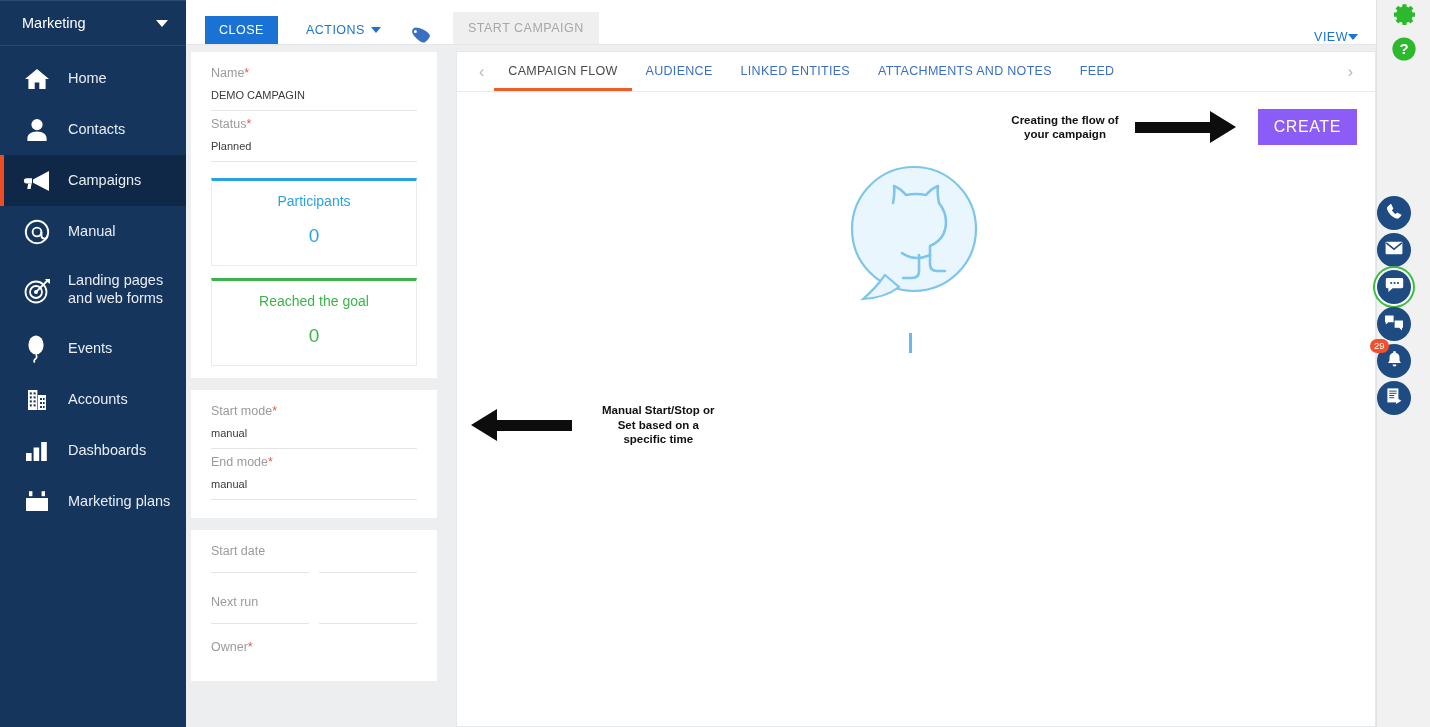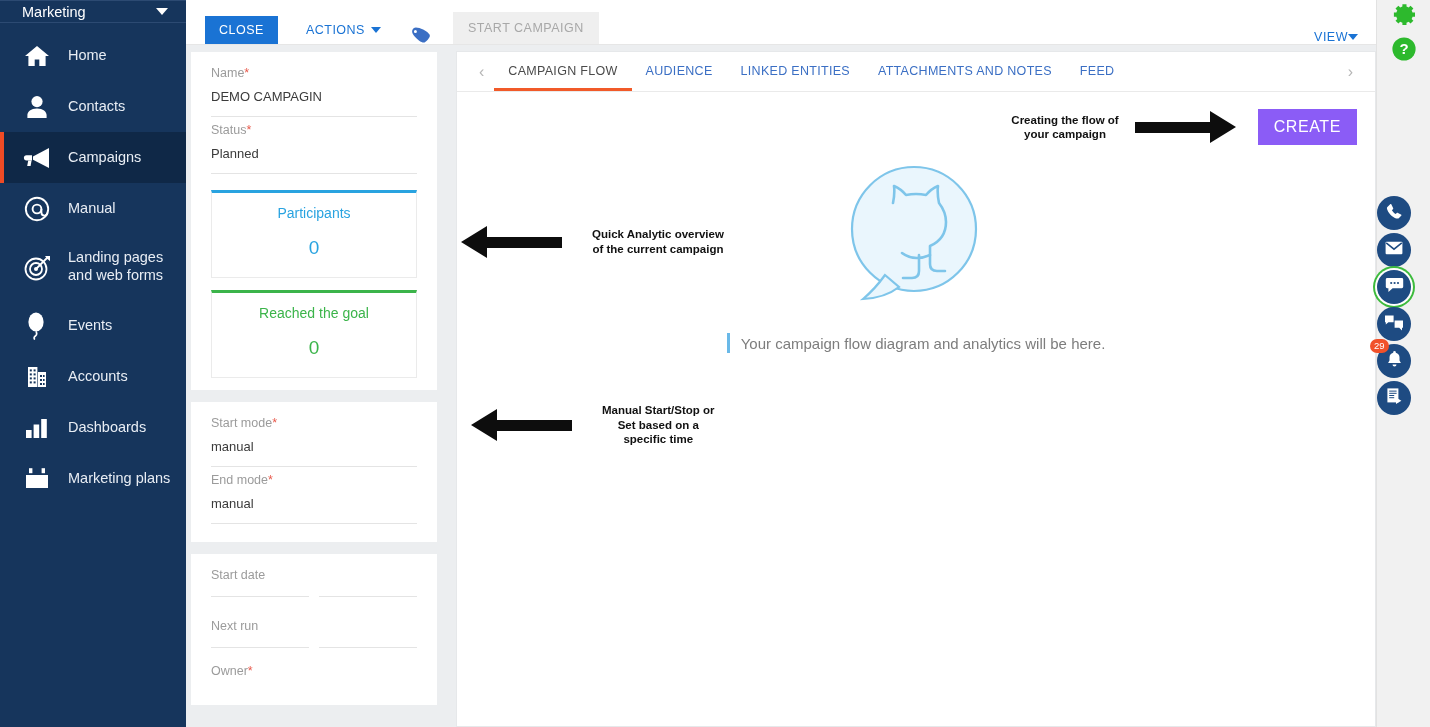--- a/index.html
+++ b/index.html
@@ -12,21 +12,21 @@
   .app { position: relative; width: 1430px; height: 727px; display: flex; }
 
   
   .sidebar {
     width: 186px; height: 727px;
     background: #16355c;
     flex: 0 0 186px;
     position: relative;
   }
   .sb-header {
-    height: 23px;
+    height: 46px;
     border-top: 1px solid #2c4a72;
     border-bottom: 1px solid #2c4a72;
     display: flex; align-items: center;
     padding: 0 18px 0 22px;
     color: #ffffff;
     font-size: 14.5px;
   }
   .sb-header .caret {
     margin-left: auto;
     width: 0; height: 0;
@@ -154,23 +154,23 @@
     border: 1px solid #eceef0;
   }
   .field { margin-bottom: 2px; padding-bottom: 4px; }
   .field-label {
     font-size: 12.5px;
     color: #9b9b9b;
     margin-bottom: 9px;
   }
   .req { color: #e8594b; }
   .field-value {
-    font-size: 13px;
+    font-size: 11px;
     color: #3b3b3b;
-    padding-bottom: 12px;
+    padding-bottom: 0;
     border-bottom: 1px solid #e4e4e4;
     min-height: 22px;
   }
 
   .split-rule {
     display: flex; gap: 10px; margin-top: 14px;
   }
   .split-rule span { flex: 1 1 0; border-bottom: 1px solid #e4e4e4; height: 1px; }
 
   
@@ -587,35 +587,26 @@
             <svg width="150" height="150" viewBox="0 0 150 150">
               <path d="M135 72 a62 62 0 1 1 -62 -62 a62 62 0 0 1 62 62 Z" fill="#eaf6fd" stroke="#7ec5ea" stroke-width="2.2"></path>
               <path d="M44 118 q-10 14 -22 24 q22 -1 36 -12 Z" fill="#eaf6fd" stroke="#7ec5ea" stroke-width="2.2"></path>
               <path d="M52 46 q2 -10 1 -17 q7 3 12 9 q10 -2 20 0 q5 -6 12 -9 q-1 7 1 17 q7 9 7 19 q0 17 -16 24 l0 18 q0 7 7 7 l8 0" fill="none" stroke="#7ec5ea" stroke-width="2.6" stroke-linejoin="round" stroke-linecap="round"></path>
               <path d="M89 98 q-16 7 -28 -2" fill="none" stroke="#7ec5ea" stroke-width="2.6" stroke-linecap="round"></path>
               <path d="M78 98 l0 16 q0 7 -7 7 l-9 0" fill="none" stroke="#7ec5ea" stroke-width="2.6" stroke-linecap="round" stroke-linejoin="round"></path>
             </svg>
           </span>
           <div class="ph-text">
             <span class="bar"></span>
-            <span>Your campaign flow diagram and analytics will be here.</span>
           </div>
         </div>
       </div>
 
     </div>
 
-    <div class="arrow-annot" style="left:275px; top:226px;">
-      <div class="arrow-left">
-        <span class="head"></span>
-        <span class="shaft"></span>
-      </div>
-      <div class="annot-text">Quick Analytic overview
-of the current campaign</div>
-    </div>
 
     <div class="arrow-annot" style="left:285px; top:403px;">
       <div class="arrow-left">
         <span class="head"></span>
         <span class="shaft"></span>
       </div>
       <div class="annot-text">Manual Start/Stop or
 Set based on a
 specific time</div>
     </div>

